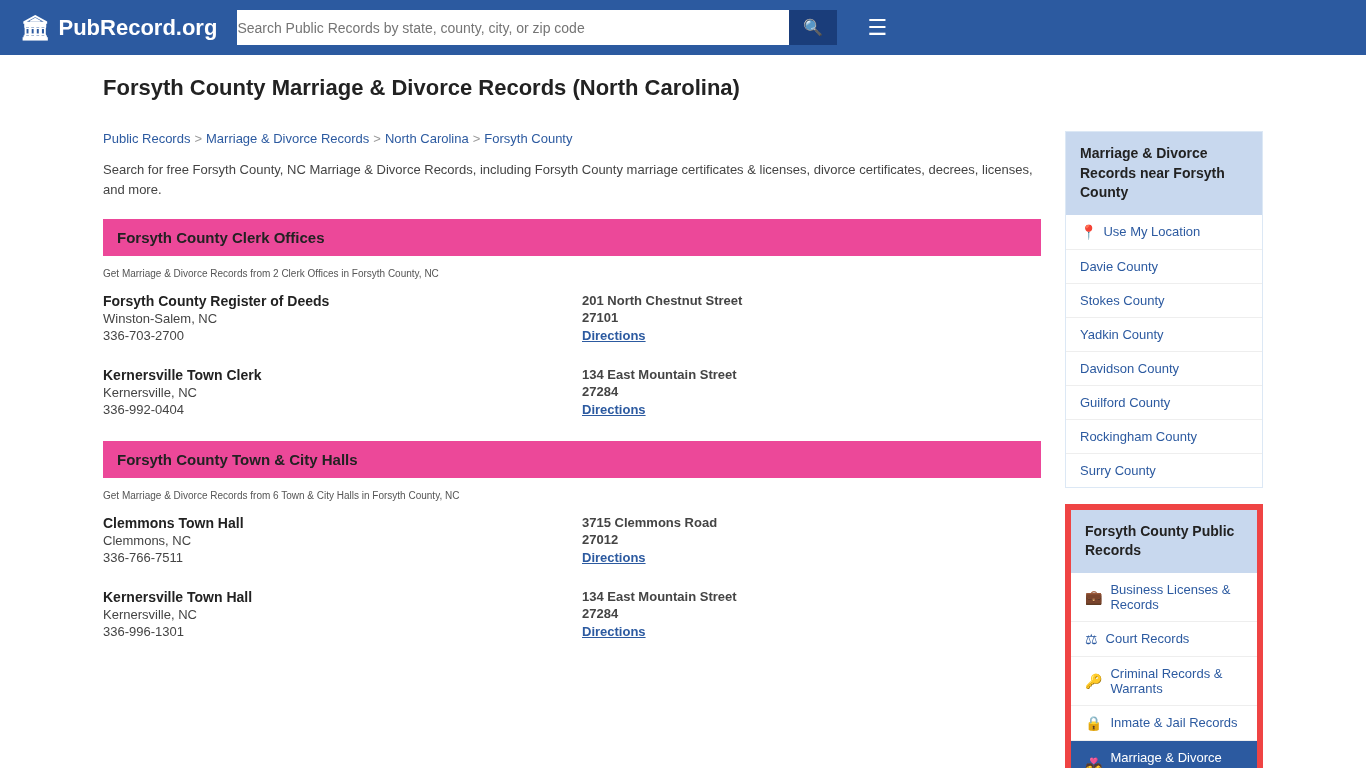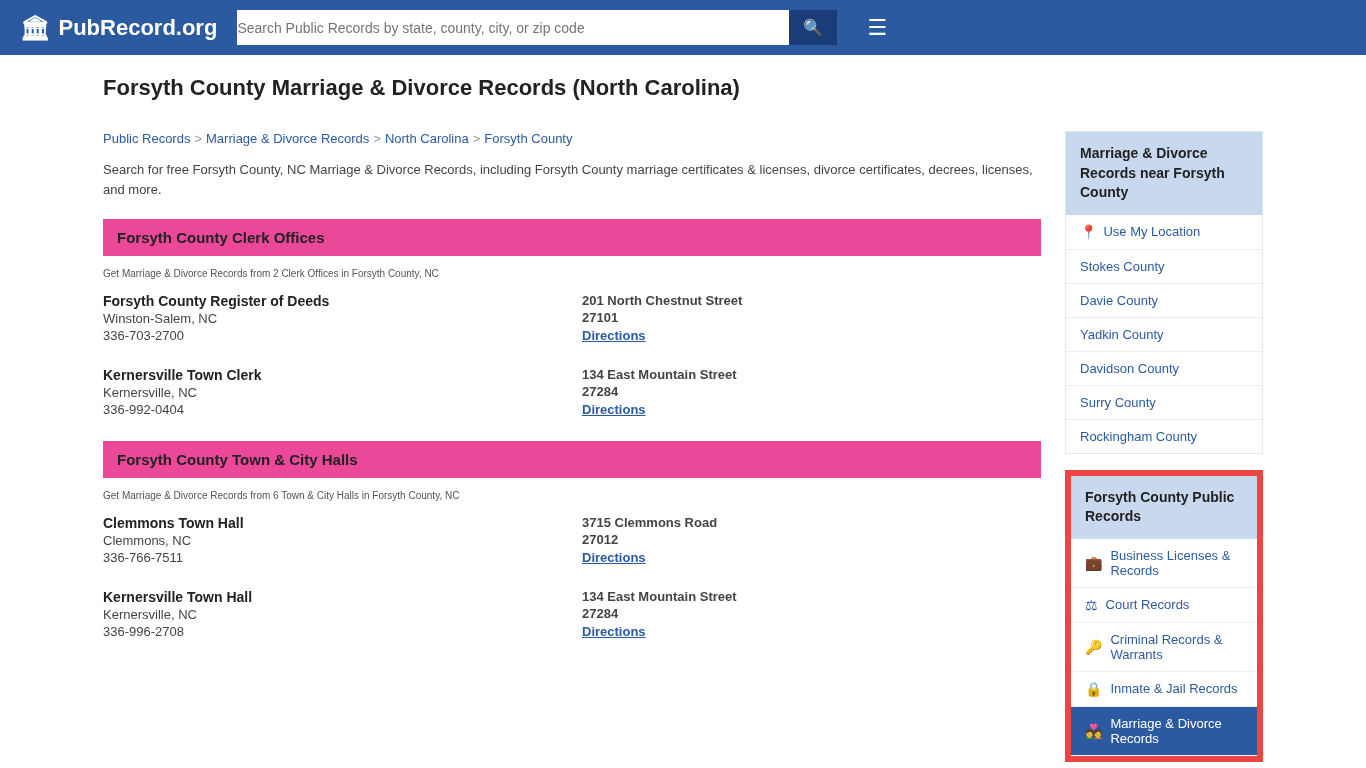--- a/index.html
+++ b/index.html
@@ -303,57 +303,60 @@
             <a class="directions-link">Directions</a>
           </div>
         </div>
       </div>
 
       <div class="office-entry">
         <div class="two-col">
           <div class="left-col">
             <div class="office-name">Kernersville Town Hall</div>
             <div class="office-city">Kernersville, NC</div>
-            <div class="office-phone">336-996-2708</div>
+            <div class="office-phone">336-996-1301</div>
           </div>
           <div class="right-col">
             <div class="office-address">134 East Mountain Street</div>
             <div class="office-zip">27284</div>
             <a class="directions-link">Directions</a>
           </div>
         </div>
       </div>
 
     </div>
 
     <div class="sidebar">
 
       <div class="sidebar-list">
         <div class="sidebar-section-title">Marriage &amp; Divorce Records near Forsyth County</div>
         <div class="sidebar-list-item">
           <span class="loc-icon">📍</span>
           <span>Use My Location</span>
         </div>
         <div class="sidebar-list-item">
+          <span>Davie County</span>
+        </div>
+        <div class="sidebar-list-item">
           <span>Stokes County</span>
         </div>
         <div class="sidebar-list-item">
-          <span>Davie County</span>
-        </div>
-        <div class="sidebar-list-item">
           <span>Yadkin County</span>
         </div>
         <div class="sidebar-list-item">
           <span>Davidson County</span>
         </div>
         <div class="sidebar-list-item">
+          <span>Guilford County</span>
+        </div>
+        <div class="sidebar-list-item">
+          <span>Rockingham County</span>
+        </div>
+        <div class="sidebar-list-item">
           <span>Surry County</span>
-        </div>
-        <div class="sidebar-list-item">
-          <span>Rockingham County</span>
         </div>
       </div>
 
       <div class="sidebar-public-records">
         <div class="sidebar-record-list">
           <div class="sidebar-section-title">Forsyth County Public Records</div>
           <div class="sidebar-record-item">
             <span class="rec-icon">💼</span>
             <span>Business Licenses &amp; Records</span>
           </div>

